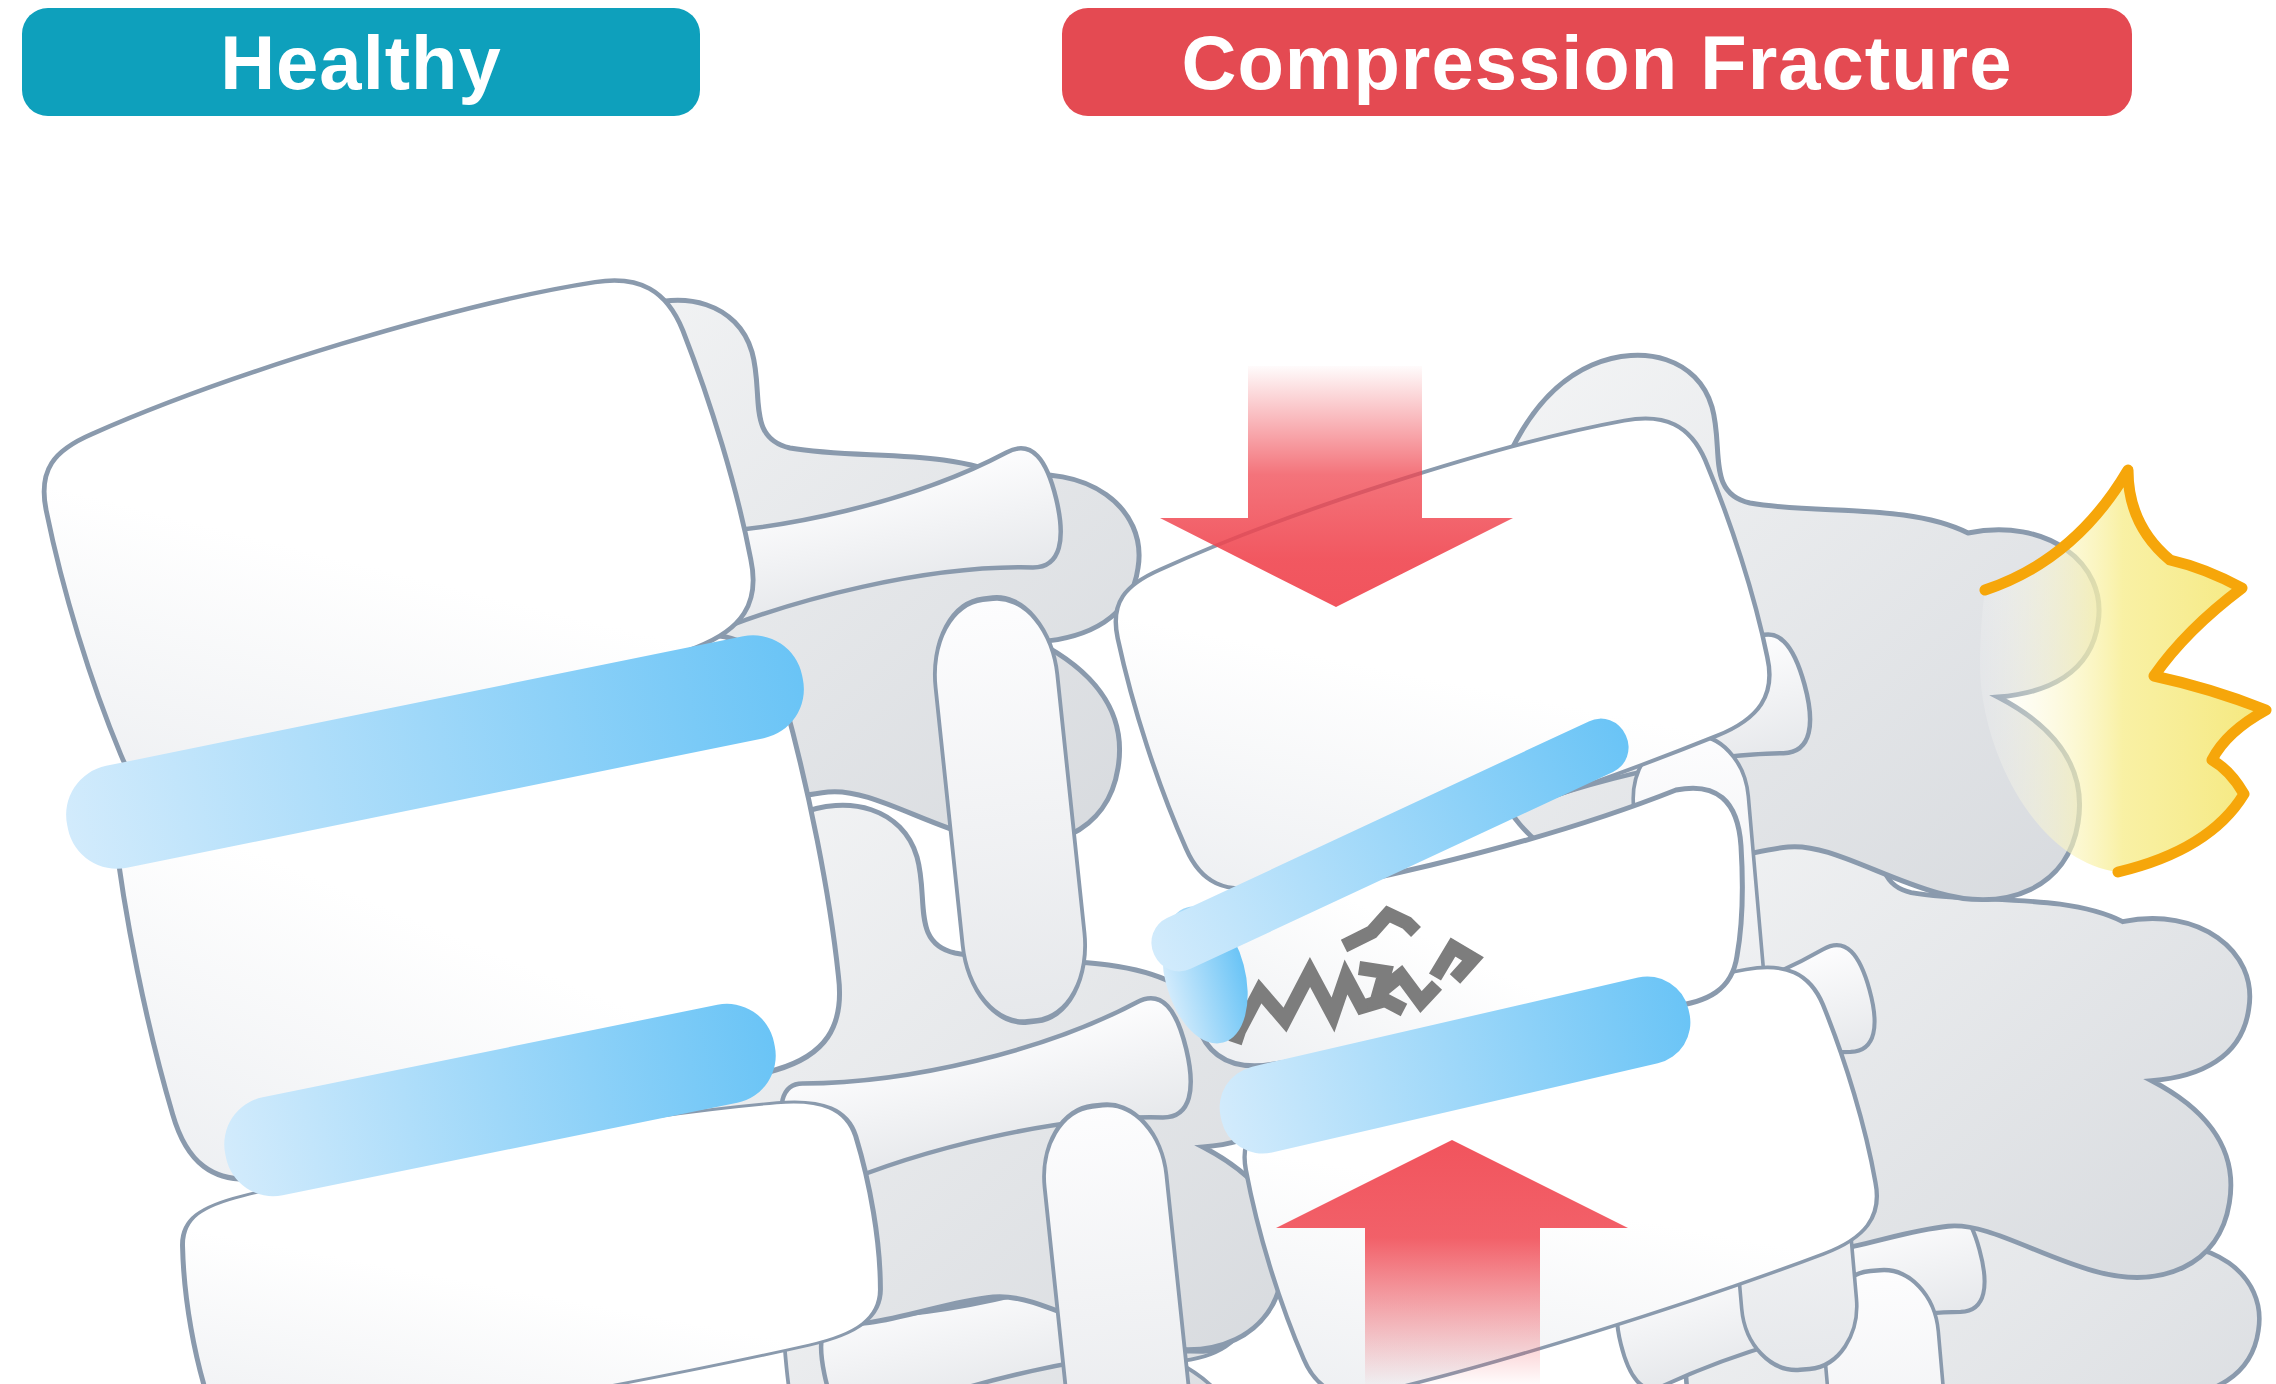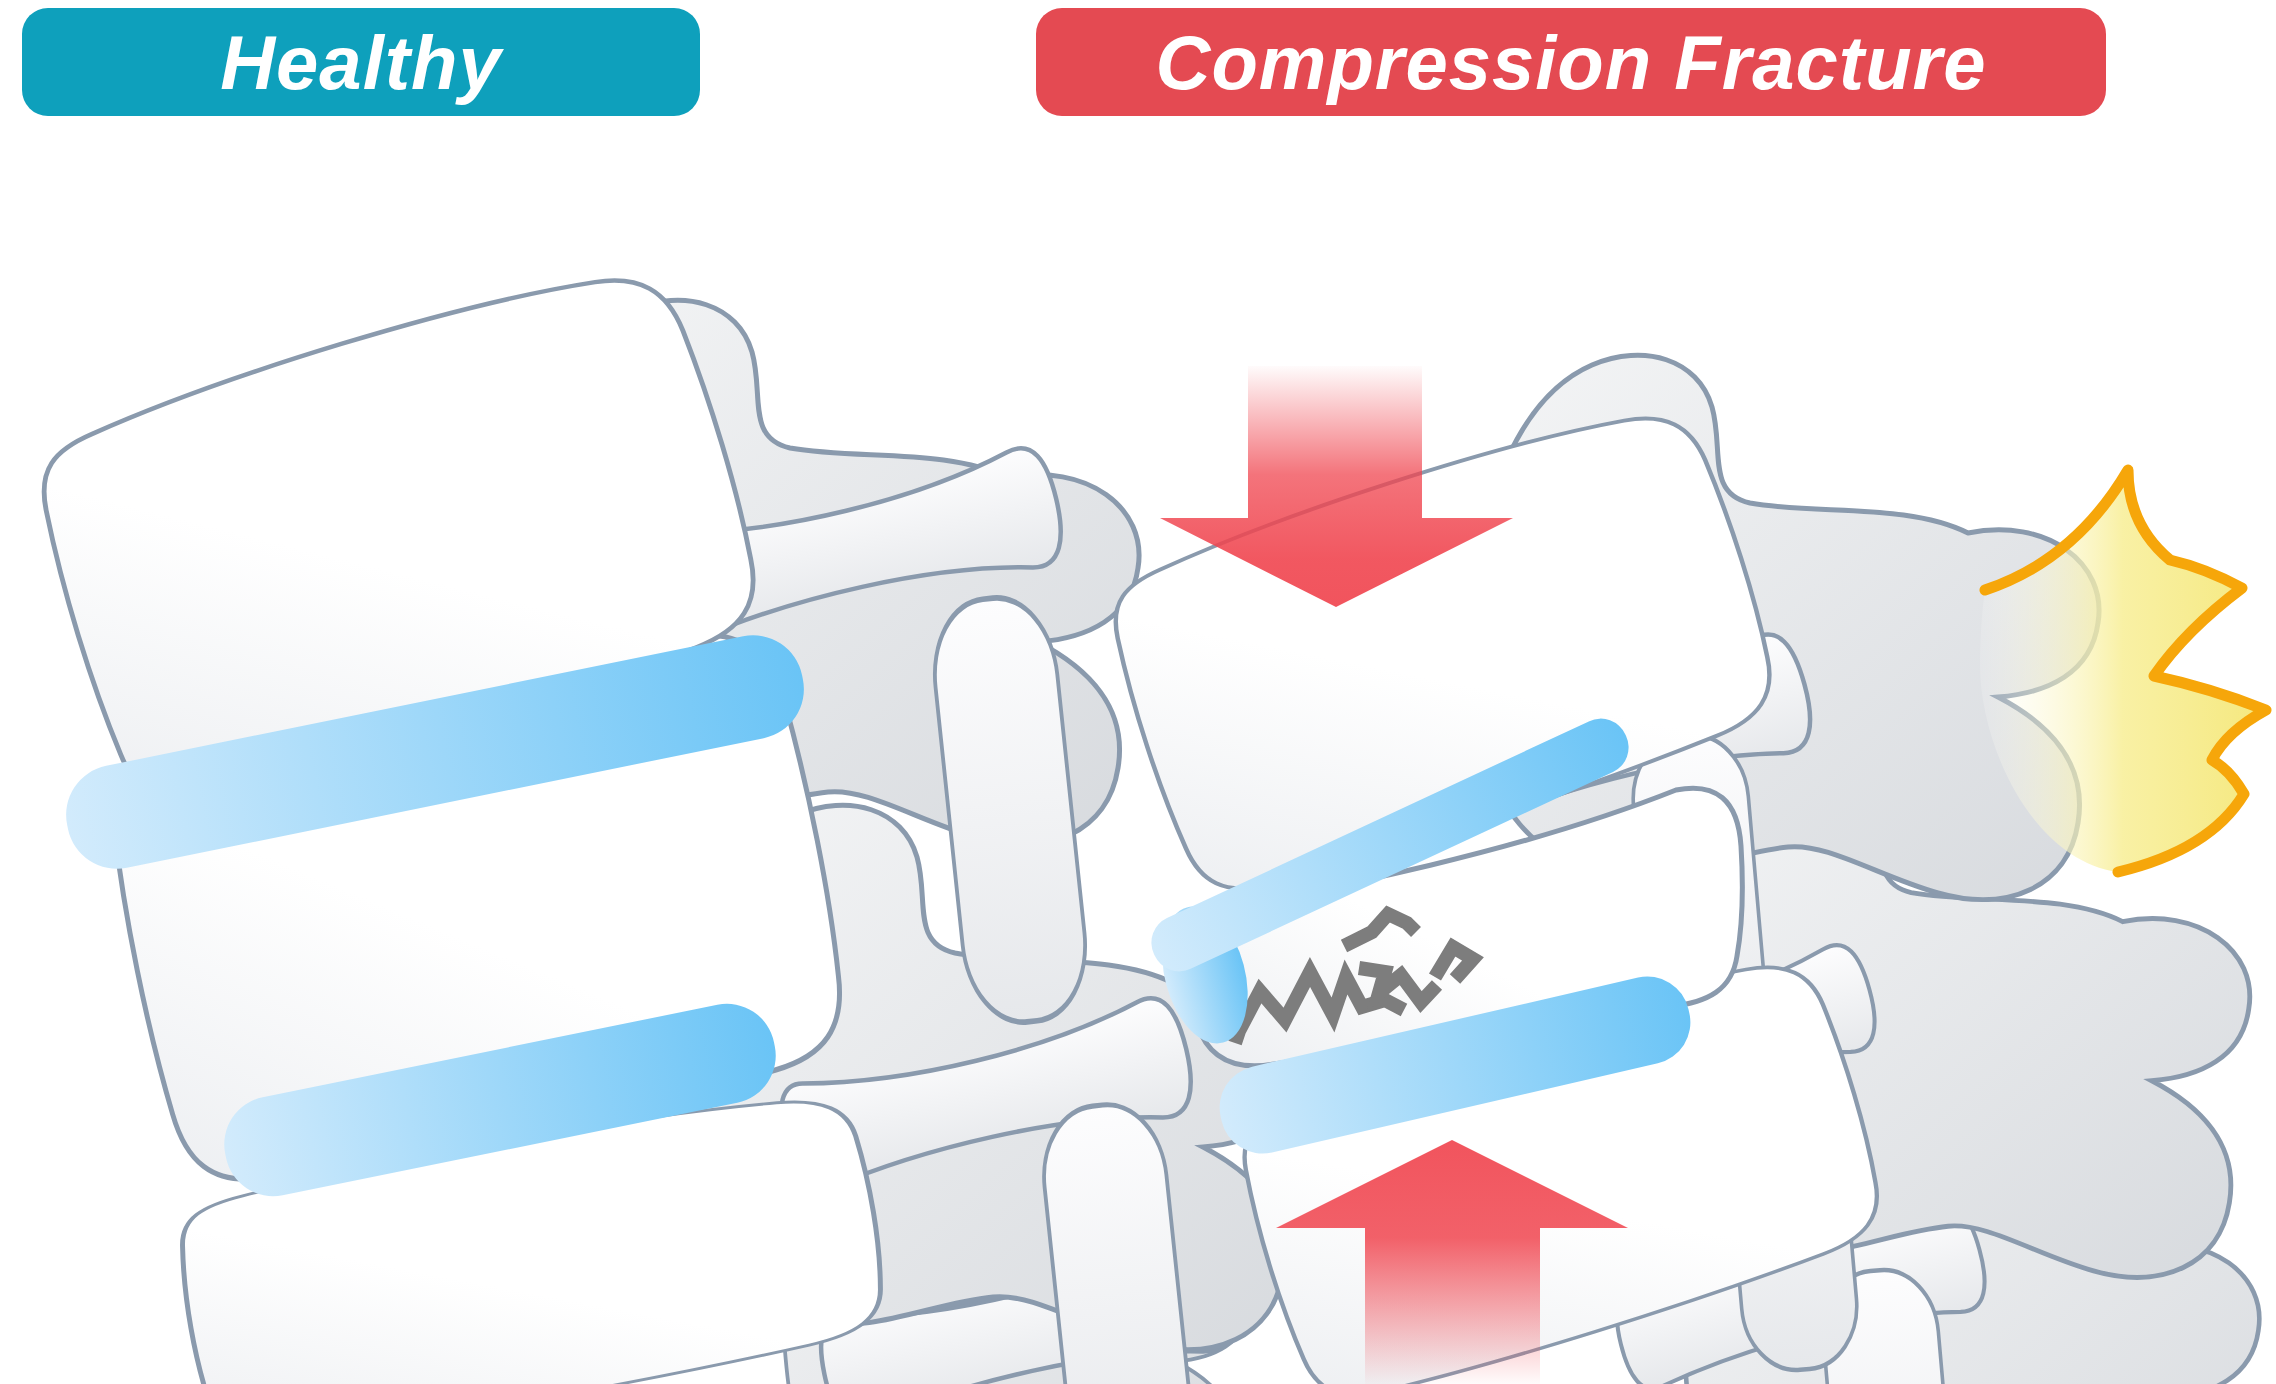--- a/index.html
+++ b/index.html
@@ -26,29 +26,28 @@
     height: 108px;
     border-radius: 26px;
     display: flex;
     align-items: center;
     justify-content: center;
     font-weight: 700;
     font-size: 76px;
     letter-spacing: 1px;
     color: var(--badge-text, #ffffff);
     white-space: nowrap;
-    font-style: italic;
   }
   .badge--healthy {
     left: 22px;
     width: 678px;
     background: var(--badge-teal, #0ea0bc);
   }
   .badge--fracture {
-    left: 1036px;
+    left: 1062px;
     width: 1070px;
     background: var(--badge-red, #e44a52);
   }
   .bone  { fill: url(#gBone);  stroke: var(--bone-outline, #8a9aad); stroke-width: 5;   }
   .post  { fill: url(#gPost);  stroke: var(--bone-outline, #8a9aad); stroke-width: 5;   }
   .pill  { fill: url(#gPill);  stroke: var(--bone-outline, #8a9aad); stroke-width: 4.5; }
   .disc  { fill: url(#gDisc); }
   .crack { fill: none; stroke: var(--crack-gray, #7d7d7d); stroke-width: 14; stroke-linejoin: miter; stroke-linecap: butt; }
   .pain-fill   { fill: url(#gPain); }
   .pain-stroke { fill: none; stroke: var(--pain-outline, #f6a60a); stroke-width: 11; stroke-linecap: round; stroke-linejoin: round; }

